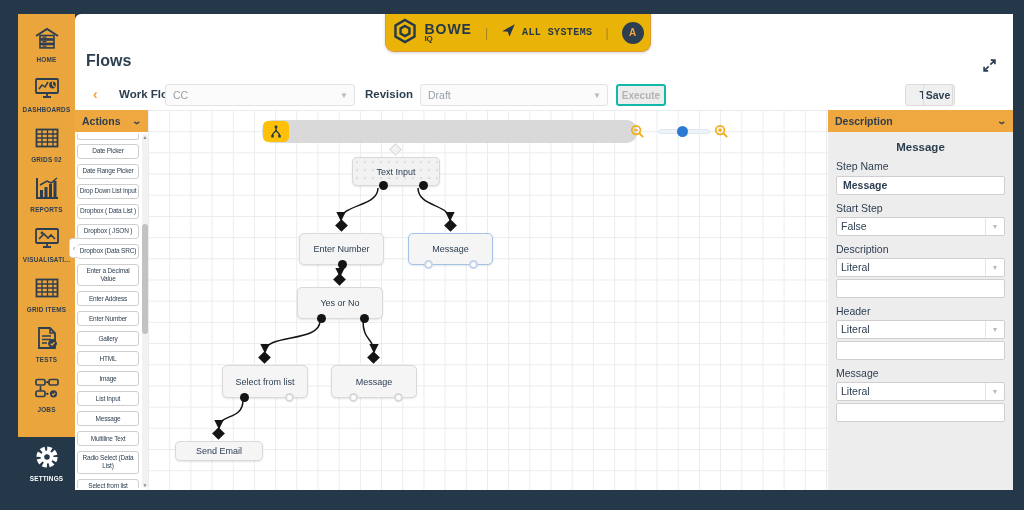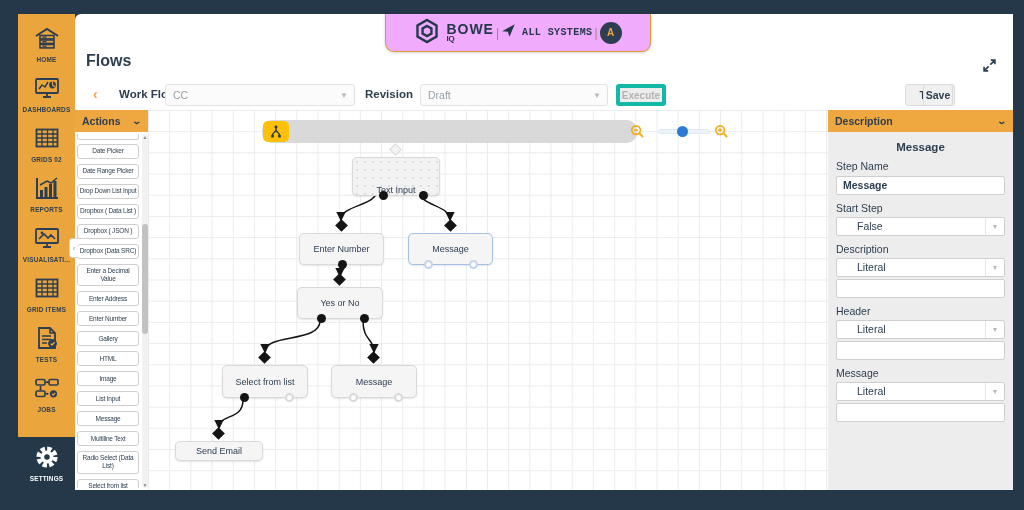--- a/index.html
+++ b/index.html
@@ -12,21 +12,21 @@
   .side-item svg { width:26px; height:24px; }
   .side-label { font-size:6.4px; font-weight:bold; color:#2d3e50; letter-spacing:.2px; text-align:center; }
   #settings-block { position:absolute; left:0; bottom:0; width:57px; height:53px; background:#24384a; display:flex; flex-direction:column; align-items:center; justify-content:center; gap:2px; cursor:pointer; }
   #settings-block .side-label { color:#ffffff; }
   #settings-notch { position:absolute; right:-4px; top:20px; width:9px; height:9px; background:#24384a; transform:rotate(45deg); }
 
   
   #content { position:absolute; left:75px; top:14px; width:938px; height:476px; background:#ffffff; border-radius:6px 0 0 0; }
 
   
-  #topbadge { position:absolute; left:310px; top:0; width:266px; height:38px; background:#f0abfc; border:1px solid #e09a32; border-top:none; border-radius:0 0 9px 9px; display:flex; align-items:center; justify-content:center; gap:2px; box-shadow:0 1px 3px rgba(0,0,0,.18); }
+  #topbadge { position:absolute; left:310px; top:0; width:266px; height:38px; background:#eab308; border:1px solid #e09a32; border-top:none; border-radius:0 0 9px 9px; display:flex; align-items:center; justify-content:center; gap:13px; box-shadow:0 1px 3px rgba(0,0,0,.18); }
   .brand-wrap { display:flex; align-items:center; gap:6px; }
   .brand-text { line-height:.9; color:#24384a; }
   .brand-main { font-size:14px; font-weight:bold; letter-spacing:1px; }
   .brand-sub { font-size:8px; font-weight:bold; }
   .badge-divider { color:#6e5a2e; font-size:12px; opacity:.55; }
   .system-wrap { display:flex; align-items:center; gap:6px; cursor:pointer; }
   .system-label { font-size:10px; font-weight:bold; color:#24384a; letter-spacing:.4px;font-family:Liberation Mono, monospace; }
   #avatar { width:22px; height:22px; border-radius:50%; background:#2d3e50; color:#efa63e; font-size:10px; font-weight:bold; display:flex; align-items:center; justify-content:center; cursor:pointer; }
 
   #page-title { position:absolute; left:11px; top:38px; font-size:16px; font-weight:bold; color:#2d3e50; }
@@ -36,21 +36,21 @@
   #flowbar { position:absolute; left:0; top:70px; width:938px; height:24px; }
   #back-chevron { position:absolute; left:18px; top:2px; color:#efa63e; font-size:14px; font-weight:bold; cursor:pointer; }
   .bar-label { position:absolute; top:4px; font-size:11.5px; font-weight:bold; color:#2d3e50; }
   #wf-label { left:44px; }
   #rev-label { left:290px; }
   .bar-select { position:absolute; top:0; height:22px; background:#fbfbfb; border:1px solid #e2e2e2; border-radius:3px; display:flex; align-items:center; justify-content:space-between; padding-left:7px; cursor:pointer; }
   #wf-select { left:90px; width:190px; }
   #rev-select { left:345px; width:188px;gap:19px; }
   .bar-select .sel-value { font-size:10.5px; color:#9aa0a6; }
   .sel-arrow { width:20px; text-align:center; color:#b9b9b9; font-size:8px; }
-  #execute-btn { position:absolute; left:541px; top:0; width:50px; height:22px; background:#ededed; border:4px solid #14b8a6; border-radius:3px; color:#b3b3b3; font-size:10px; font-weight:bold; display:flex; align-items:center; justify-content:center; }
+  #execute-btn { position:absolute; left:541px; top:0; width:50px; height:22px; background:#ededed; border:2px solid #14b8a6; border-radius:3px; color:#b3b3b3; font-size:10px; font-weight:bold; display:flex; align-items:center; justify-content:center; }
   .action-btn { position:absolute; top:0; height:22px; background:#f0f0f0; border:1px solid #dcdcdc; border-radius:3px; color:#2d3e50; font-size:10.5px; font-weight:bold; display:flex; align-items:center; justify-content:center; cursor:pointer; }
   #reset-btn { left:830px; width:50px; }
   #save-btn { left:848px; width:30px; }
 
   
   #actions-panel { position:absolute; left:0; top:96px; width:73px; height:380px; background:#ffffff; }
   .panel-header { height:22px; background:#efa73f; display:flex; align-items:center; justify-content:space-between; padding:0 7px; cursor:pointer; }
   .panel-header .ph-title { font-size:10.5px; font-weight:bold; color:#2d3e50; }
   .chev { font-size:9px; color:#2d3e50; font-weight:bold; transform:scaleX(1.4); }
   #actions-list { position:absolute; left:2px; top:24px; width:64px; bottom:2px; overflow:hidden; }
@@ -85,21 +85,21 @@
   .port-hollow.blue { border:2px solid #c3d4ea; }
   .port-hollow.gray { border:2px solid #d8d8db; }
 
   
   #properties { position:absolute; left:753px; top:96px; width:185px; height:380px; background:#ededee; }
   #prop-step-title { text-align:center; font-size:11.5px; font-weight:bold; color:#2d3e50; margin:9px 0 2px; }
   #prop-fields { padding:0 8px; }
   .prop-label { font-size:10.5px; color:#2d3e50; margin:7px 0 3px; }
   .prop-input { width:100%; height:19px; border:1px solid #cfcfcf; border-radius:2px; background:#ffffff; font-family:"Liberation Sans",sans-serif; font-size:10.5px; font-weight:bold; color:#2d3e50; padding:0 6px; outline:none; }
   .prop-select { width:100%; height:19px; border:1px solid #cfcfcf; border-radius:2px; background:#ffffff; display:flex; align-items:center; justify-content:space-between; cursor:pointer; }
-  .prop-select .sel-value { font-size:10.5px; color:#2d3e50; padding-left:20px; }
+  .prop-select .sel-value { font-size:10.5px; color:#2d3e50; padding-left:4px; }
   .prop-select .sel-arrow { border-left:1px solid #e6e6e6; height:100%; display:flex; align-items:center; justify-content:center; }
   .prop-input.stacked { margin-top:2px; font-weight:normal; }
 </style>
 </head>
 <body>
 
 <div id="frame">
 
   <aside id="sidebar">
 
@@ -316,21 +316,21 @@
           <div id="zoom-thumb" style="left: 18px;"></div>
         </div>
         <span class="zoom-icon" id="zoom-in-icon">
           <svg width="15" height="15" viewBox="0 0 16 16">
             <circle cx="6.5" cy="6.5" r="4.6" fill="none" stroke="#f3ac17" stroke-width="1.8"></circle>
             <path d="M4.4 6.5h4.2 M6.5 4.4v4.2" stroke="#f3ac17" stroke-width="1.6"></path>
             <path d="M10 10l4 4" stroke="#f3ac17" stroke-width="2"></path>
           </svg>
         </span>
       </div>
-    <div class="node textured" style="left: 204px; top: 47px; width: 88px; height: 39px; align-items: flex-end;">
+    <div class="node textured" style="left: 204px; top: 47px; width: 88px; height: 29px;">
           <span>Text Input</span>
           <span class="port-diamond light"></span>
           <span class="port-dot" style="left: 26px;"></span>
           <span class="port-dot" style="left: 66px;"></span>
         </div>
         <div class="node" style="left: 151px; top: 123px; width: 85px; height: 32px;">
           <span>Enter Number</span>
           <span class="port-diamond"></span>
           <span class="port-dot" style="left: 38px;"></span>
         </div>

